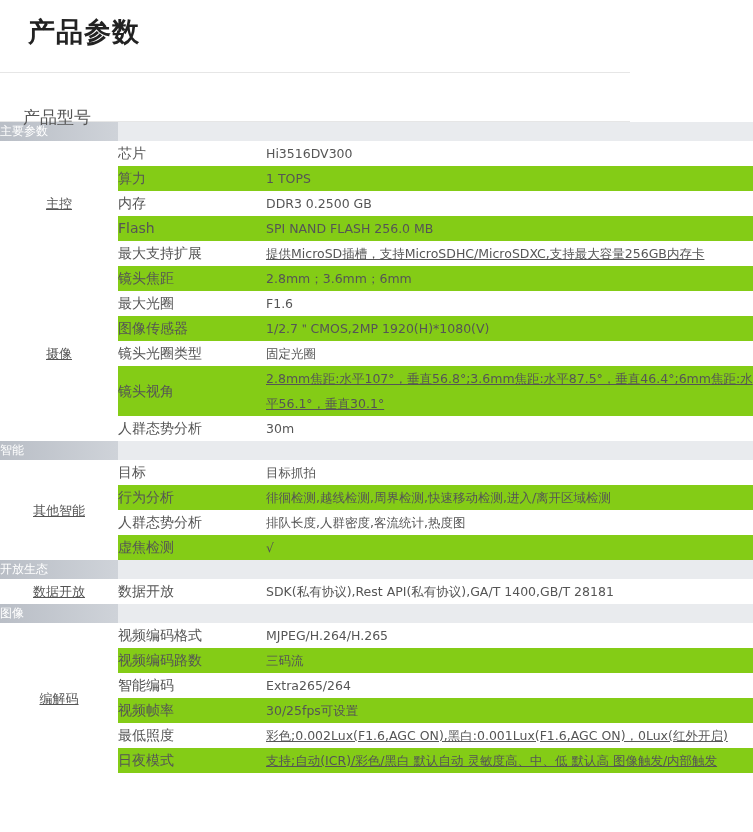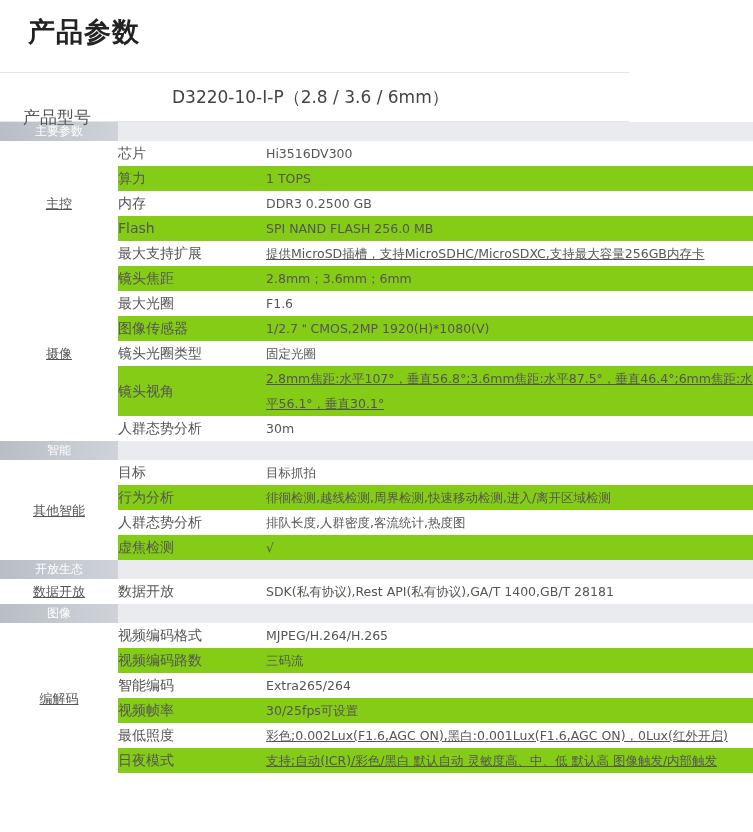--- a/index.html
+++ b/index.html
@@ -55,21 +55,21 @@
 
   
   tr.section td{
     height:19px;
     padding:0;
   }
   .sec-left{
     background:linear-gradient(to right,#b9bec6,#cfd3d9);
     color:#ffffff;
     font-size:12px;
-    text-align:center;
+    text-align:left;
     height:19px;
     line-height:19px;
   }
   .sec-fill{
     background:#e9ebee;
     height:19px;
   }
 
   
   tr.row td{
@@ -104,21 +104,20 @@
 </style>
 </head>
 <body>
 
 <div class="page">
 
   <div class="page-title">产品参数</div>
 
   <div class="model-row">
     <div class="model-label">产品型号</div>
-    <div class="model-value">D3220-10-I-P（2.8 / 3.6 / 6mm）</div>
   </div>
 
   <table class="spec">
     <colgroup>
       <col style="width:118px">
       <col style="width:148px">
       <col>
     </colgroup>
     <tbody>
 

